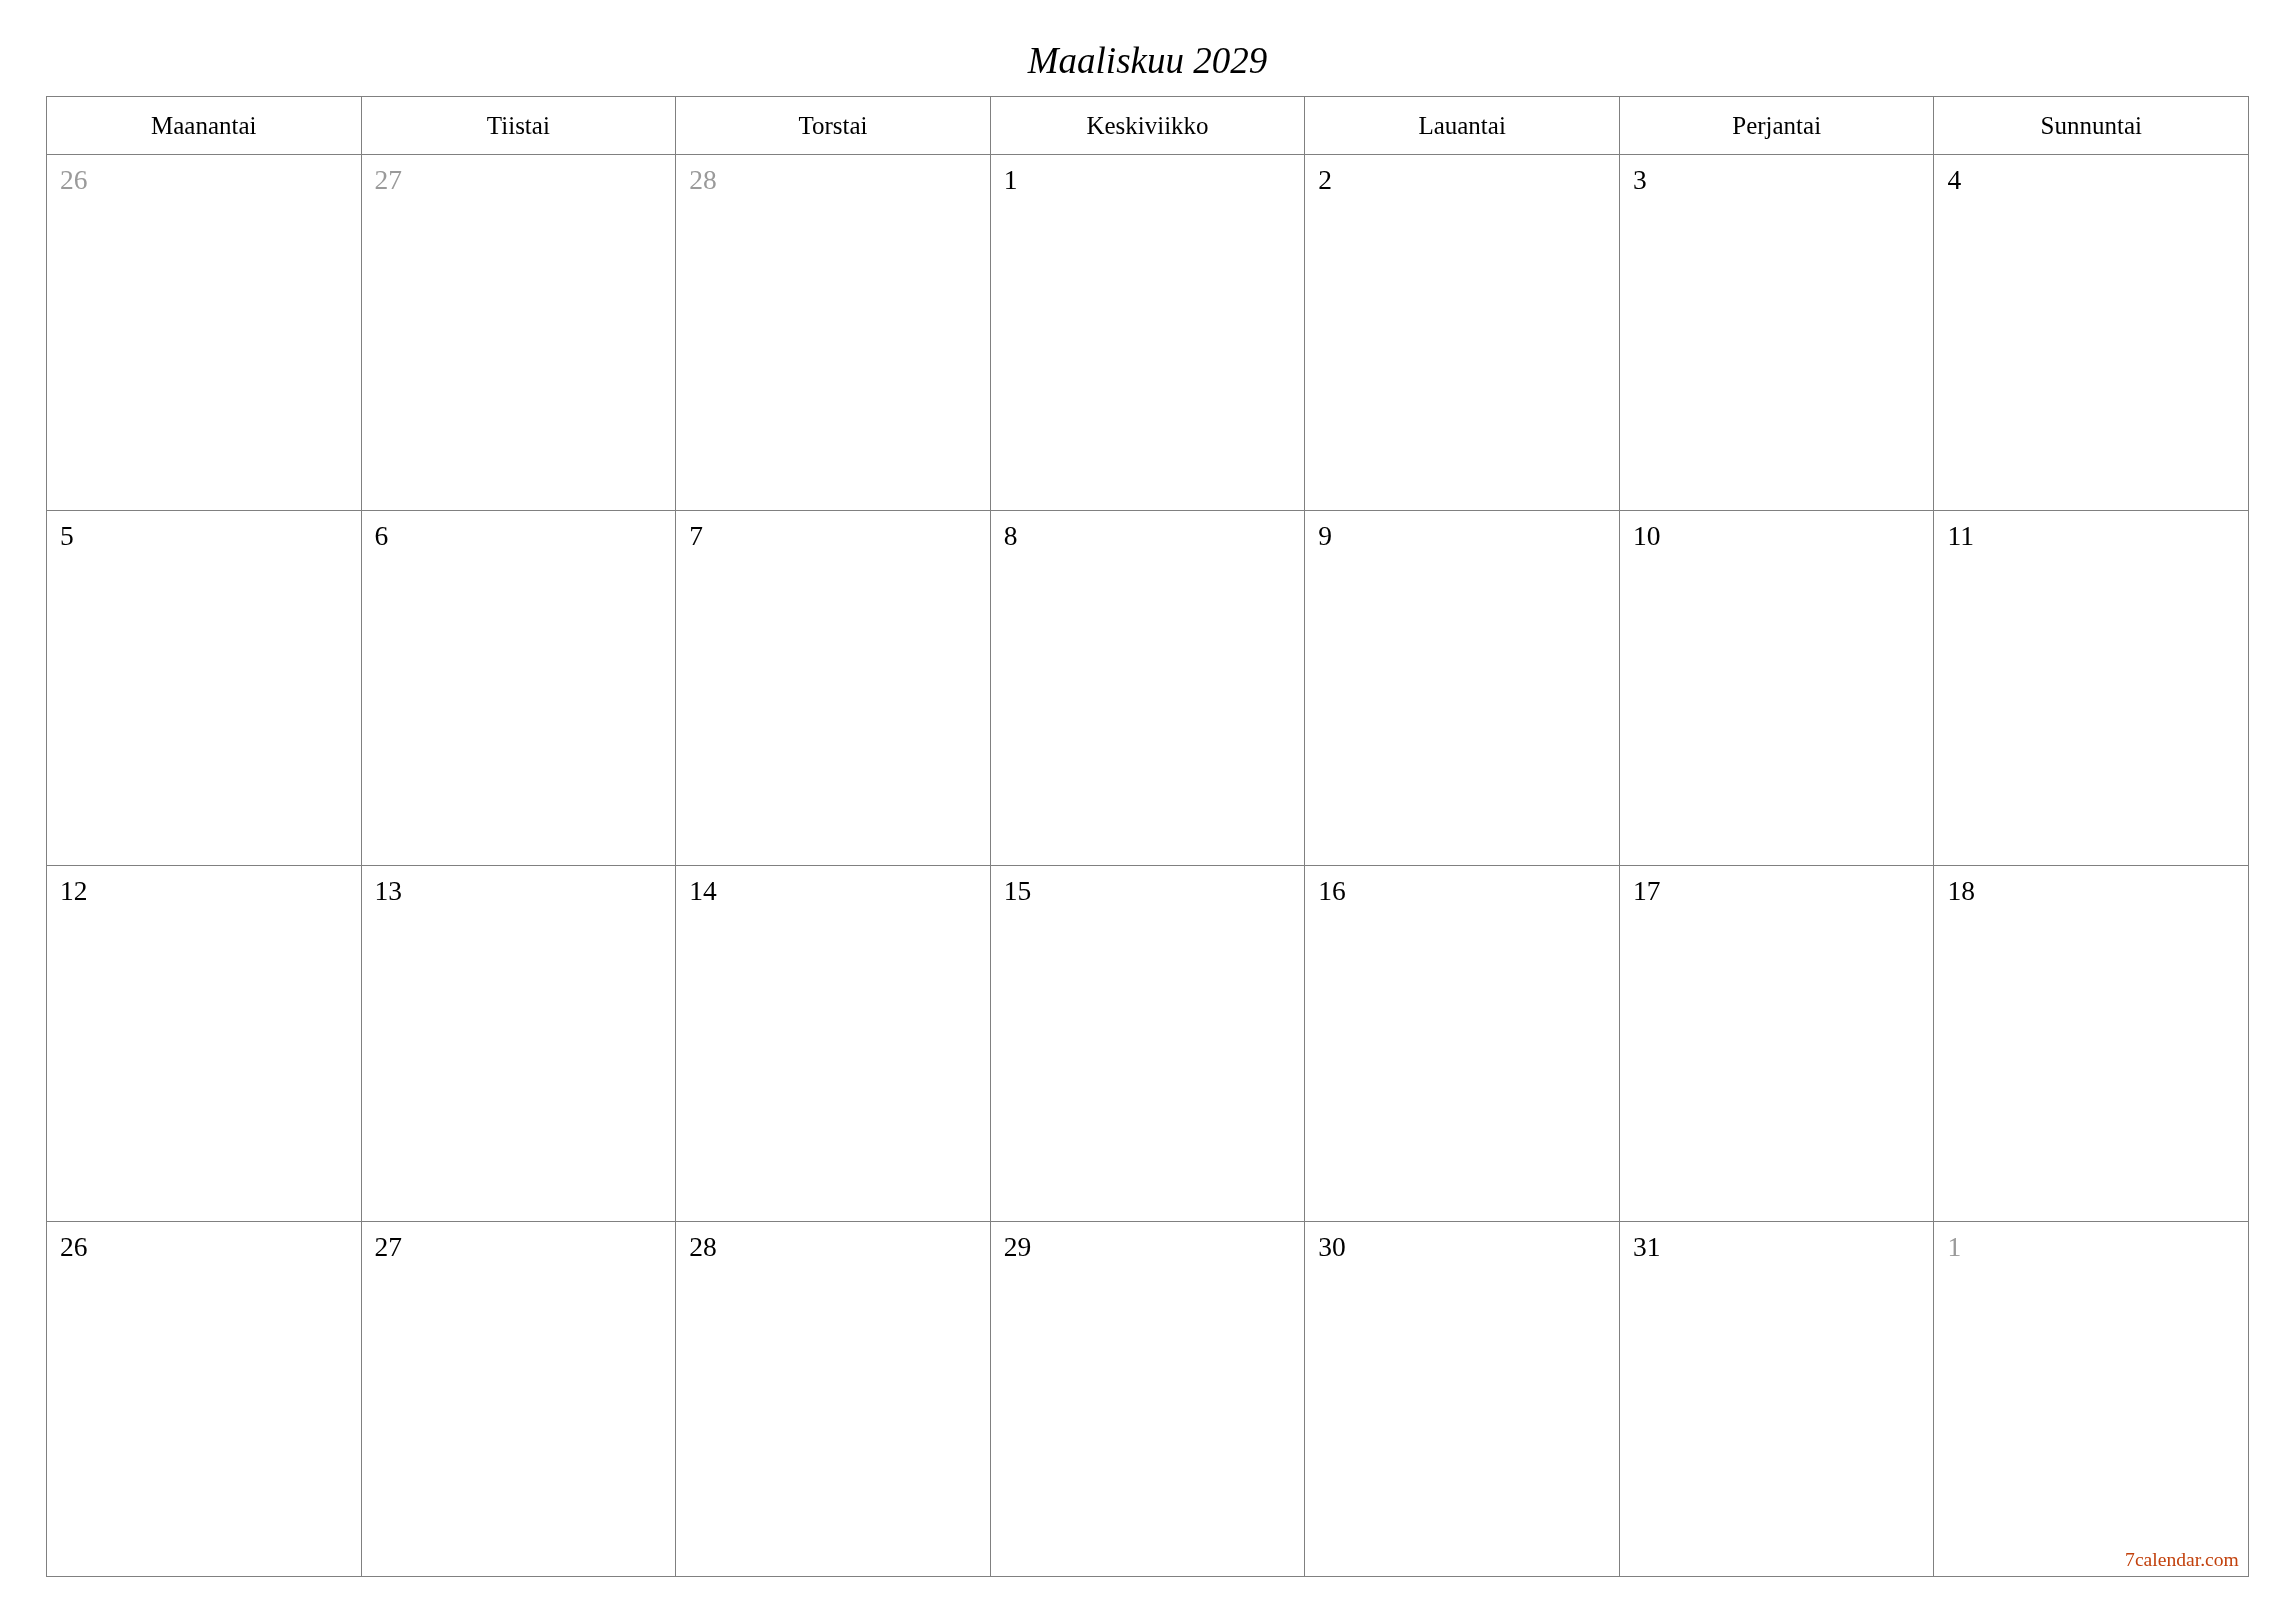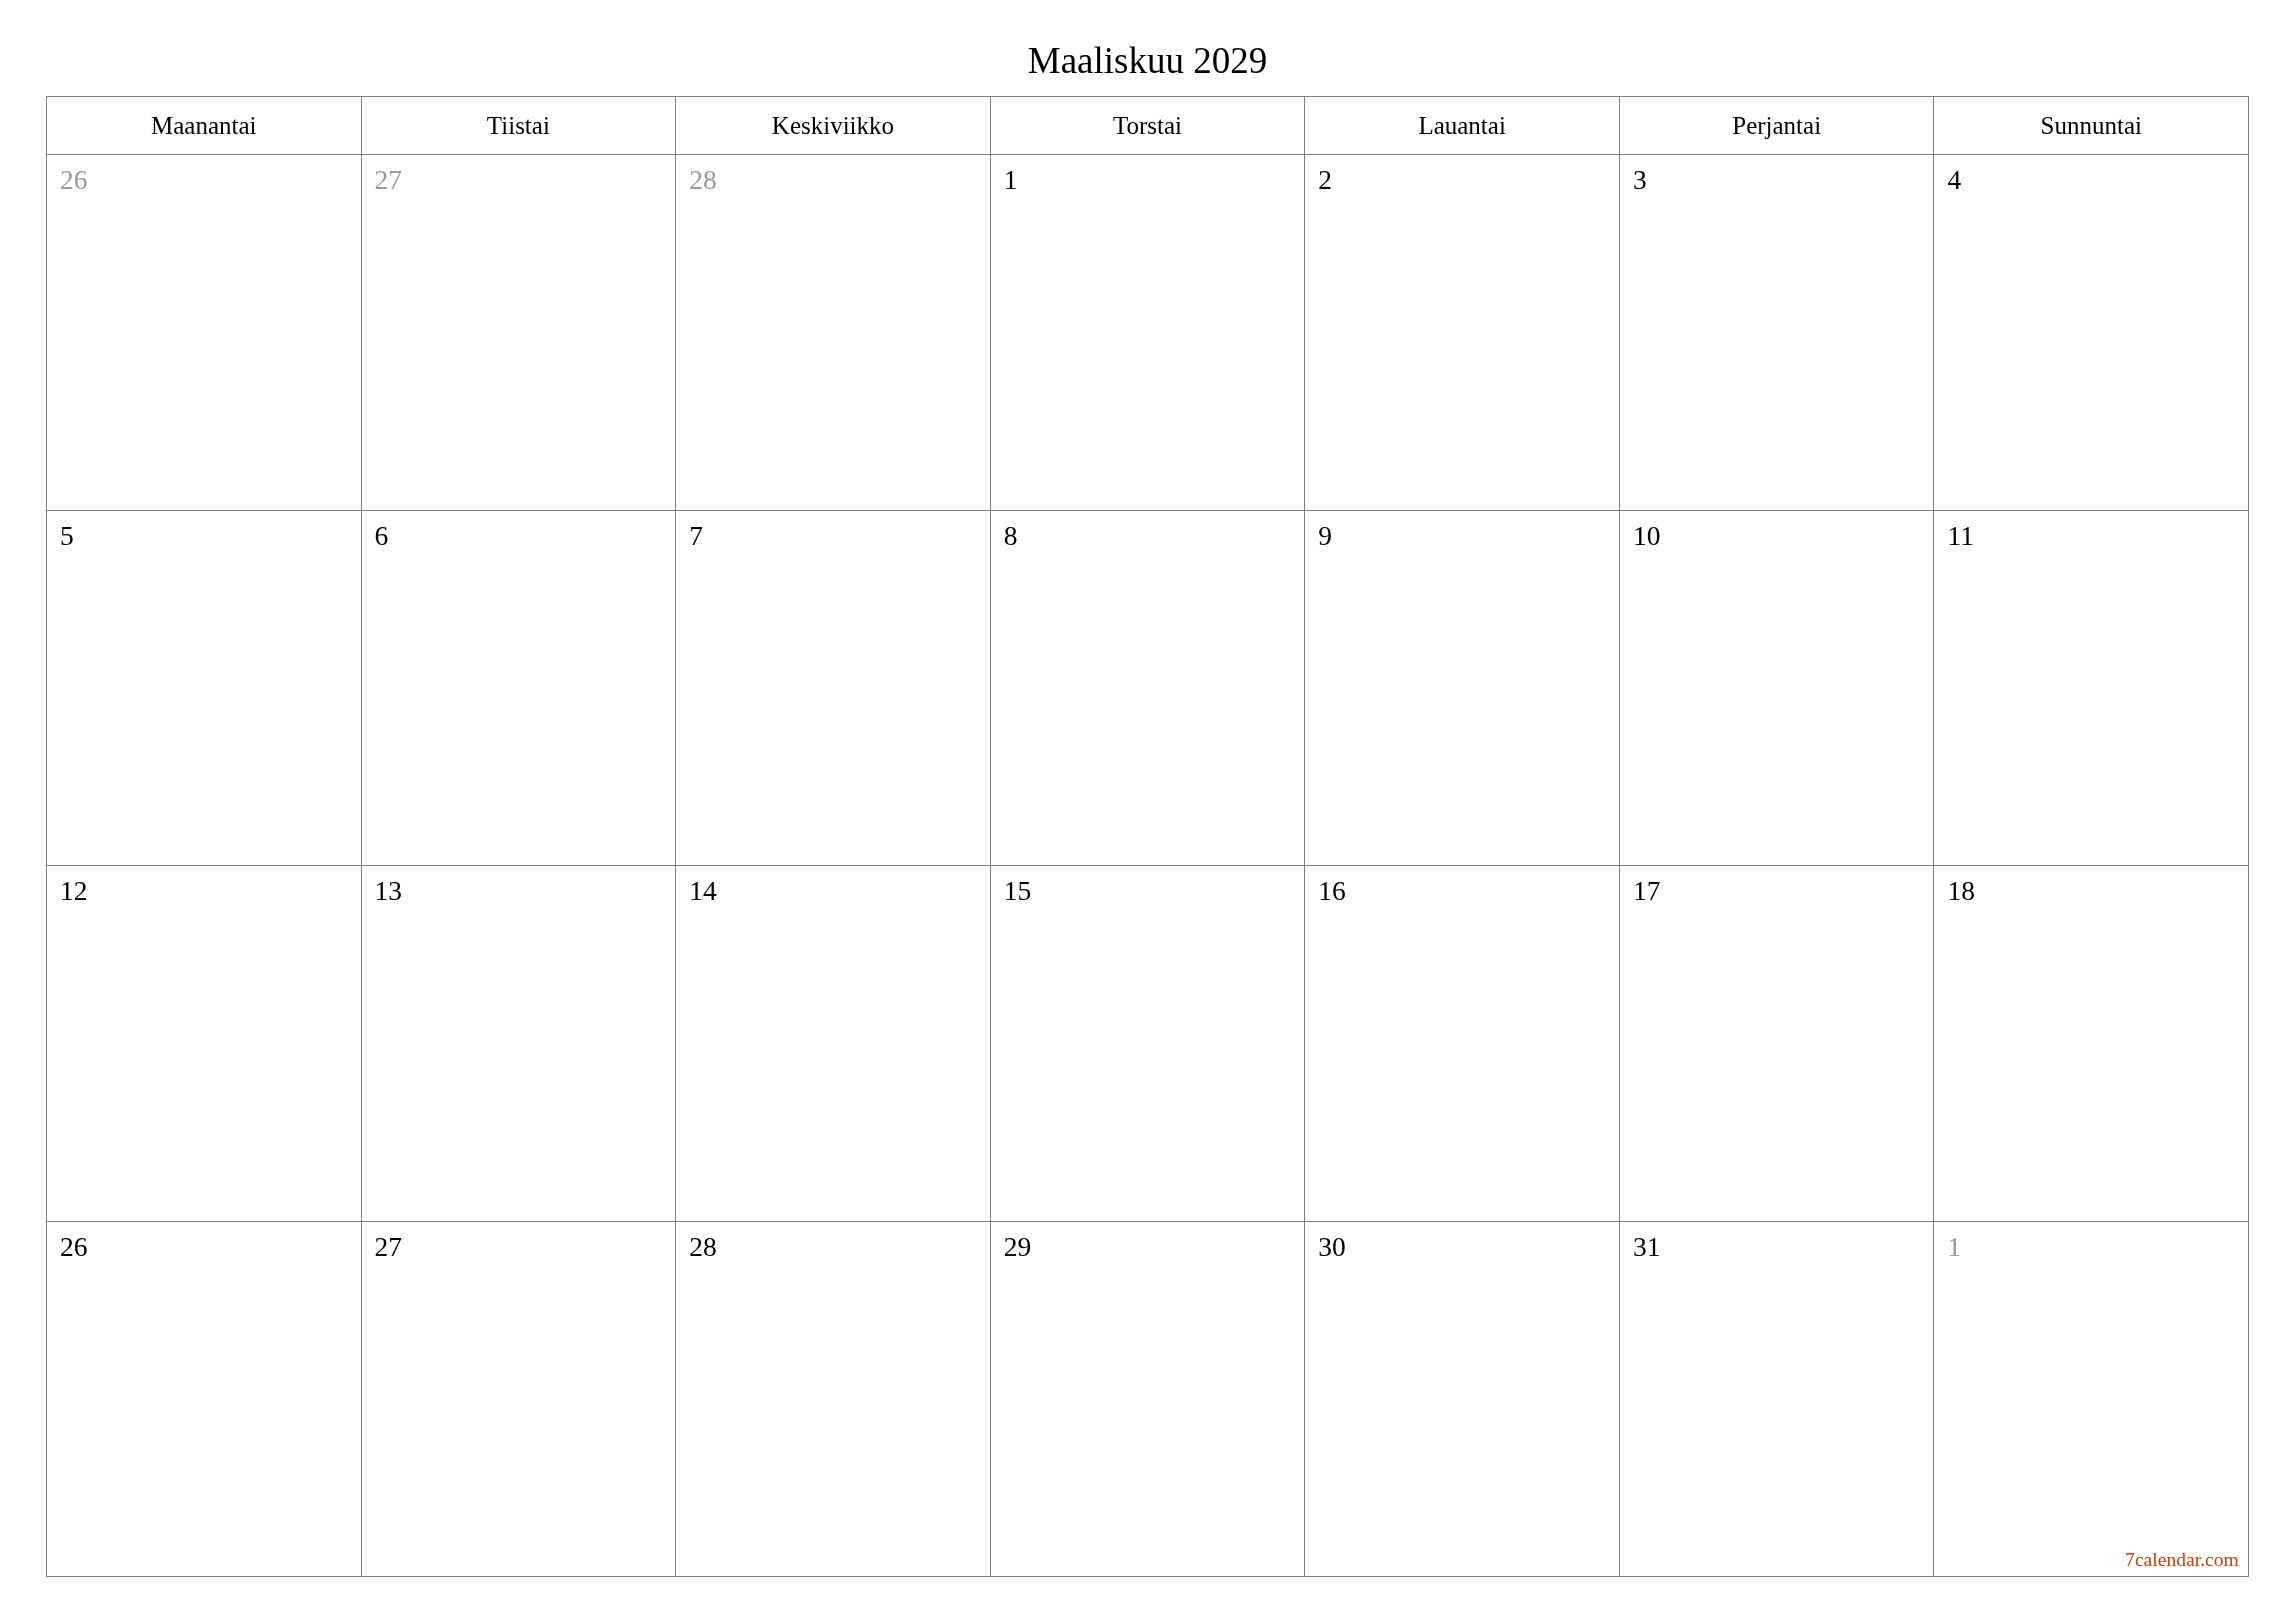--- a/index.html
+++ b/index.html
@@ -1,18 +1,18 @@
 <!DOCTYPE html>
 <html style="font-size:10.5px"><head>
 <meta charset="utf-8">
 <style>
   * { box-sizing: border-box; margin: 0; padding: 0; }
   html, body { width: 2295px; height: 1623px; background: #fff; font-family: "Times New Roman", Times, serif; color: #000; }
   .page { width: 2295px; height: 1623px; padding: 39px 46px 46px 46px; display: flex; flex-direction: column; }
-  .title { text-align: center; font-size: 37px; font-weight: 400; margin-bottom: 14.4px; }
+  .title { text-align: center; font-size: 37px; font-weight: 400; margin-bottom: 14.4px; font-style: italic; }
   .calendar { flex: 1; border: 1.3px solid #808080; display: flex; flex-direction: column; position: relative; }
   .header-row { display: flex; border-bottom: 1.3px solid #808080; }
   .header-cell { flex: 1; border-right: 0.7px solid #808080; text-align: center; font-size: 25px; padding: 14.4px 0; font-weight: 400; }
   .header-cell:last-child { border-right: none; }
   .weeks { flex: 1; display: flex; flex-direction: column; }
   .week-row { flex: 1; display: flex; border-bottom: 0.7px solid #808080; }
   .week-row:last-child { border-bottom: none; }
   .day-cell { flex: 1; border-right: 0.7px solid #808080; padding: 9.2px 13px; font-size: 27.5px; position: relative; }
   .day-cell:last-child { border-right: none; }
   .day-cell.outside { color: #9a9a9a; }
@@ -20,22 +20,22 @@
 </style>
 </head>
 <body>
 
 <div class="page">
   <div class="title">Maaliskuu 2029</div>
   <div class="calendar">
     <div class="header-row">
       <div class="header-cell">Maanantai</div>
       <div class="header-cell">Tiistai</div>
+      <div class="header-cell">Torstai</div>
       <div class="header-cell">Keskiviikko</div>
-      <div class="header-cell">Torstai</div>
       <div class="header-cell">Lauantai</div>
       <div class="header-cell">Perjantai</div>
       <div class="header-cell">Sunnuntai</div>
     </div>
     <div class="weeks">
       <div class="week-row">
         <div class="day-cell outside"><span>26</span></div>
         <div class="day-cell outside"><span>27</span></div>
         <div class="day-cell outside"><span>28</span></div>
         <div class="day-cell"><span>1</span></div>

